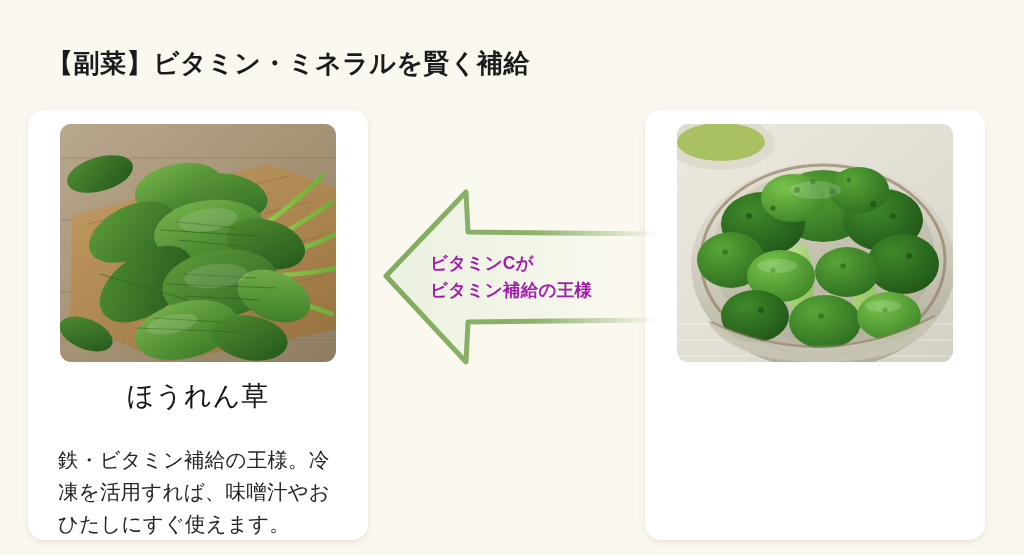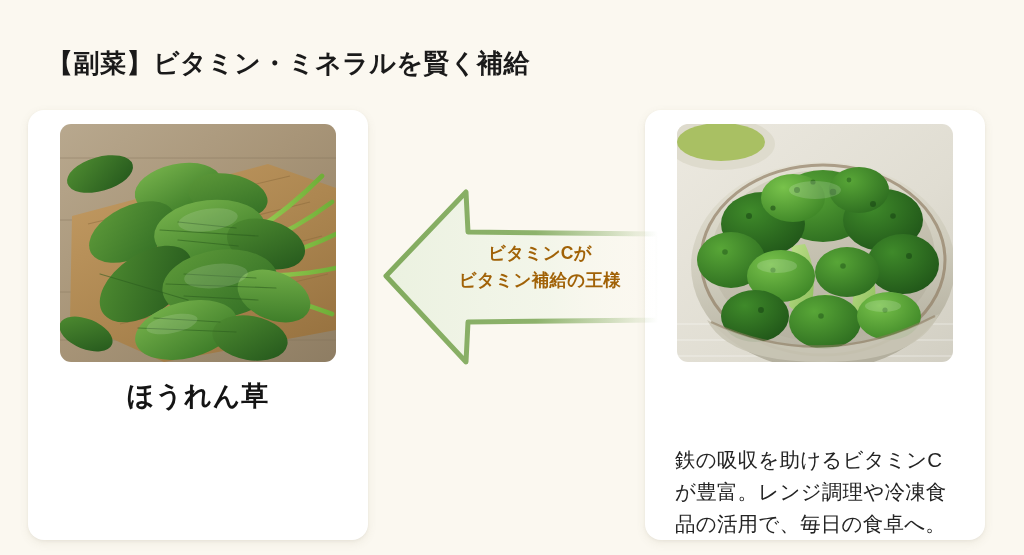--- a/index.html
+++ b/index.html
@@ -55,21 +55,21 @@
   }
   .card-photo svg { display: block; width: 100%; height: 100%; }
 
   .card-title {
     position: absolute;
     left: 0;
     right: 0;
     top: 268px;
     text-align: center;
     font-size: 27px;
-    font-weight: 700;
+    font-weight: 400;
     letter-spacing: 1px;
     color: #141414;
   }
 
   .card-desc {
     position: absolute;
     left: 30px;
     right: 26px;
     top: 313px;
     font-size: 20.5px;
@@ -89,27 +89,27 @@
   }
   #support-arrow > svg {
     position: absolute;
     inset: 0;
     width: 100%;
     height: 100%;
   }
   #arrow-caption {
     position: absolute;
     left: 52px;
-    top: 62px;
+    top: 72px;
     width: 220px;
-    text-align: center;
+    text-align: left;
     font-size: 17.5px;
     font-weight: 700;
     line-height: 1.55;
-    color: #a16207;
+    color: #a21caf;
     letter-spacing: 0.3px;
   }
   #arrow-caption span { display: block; }
 </style>
 </head>
 <body>
 
 <h1 id="page-heading">【副菜】ビタミン・ミネラルを賢く補給</h1>
 
 <div class="card" id="card-spinach">
@@ -199,20 +199,21 @@
       <g fill="#ffffff" opacity="0.13">
         <ellipse cx="148" cy="96" rx="30" ry="11" transform="rotate(-8 148 96)"></ellipse>
         <ellipse cx="156" cy="152" rx="32" ry="12" transform="rotate(-6 156 152)"></ellipse>
         <ellipse cx="112" cy="200" rx="26" ry="9" transform="rotate(-12 112 200)"></ellipse>
       </g>
     </svg>
   </div>
 
   <div class="card-title">ほうれん草</div>
 
+  <p class="card-desc">鉄・ビタミン補給の王様。冷凍を活用すれば、味噌汁やおひたしにすぐ使えます。</p>
 </div>
 
 <div class="card" id="card-broccoli">
 
   <div class="card-photo">
     <svg viewBox="0 0 276 238" preserveAspectRatio="xMidYMid slice" role="img">
       <defs>
         <linearGradient id="clothBg" x1="0" y1="0" x2="1" y2="1">
           <stop offset="0%" stop-color="#ece9e0"></stop>
           <stop offset="60%" stop-color="#e0ddd2"></stop>
@@ -304,21 +305,20 @@
           <ellipse cx="206" cy="182" rx="18" ry="6"></ellipse>
         </g>
       </g>
 
       <path d="M30 196 q116 58 232 -6 q-22 48 -116 48 q-94 0 -116 -42 z" fill="#c9c5b5" opacity="0.9"></path>
       <path d="M34 198 q112 52 224 -6" fill="none" stroke="#8d7a5f" stroke-width="2.4" opacity="0.55"></path>
     </svg>
   </div>
 
 
-  <p class="card-desc">鉄の吸収を助けるビタミンCが豊富。レンジ調理や冷凍食品の活用で、毎日の食卓へ。</p>
 </div>
 
 <div id="support-arrow">
   <svg viewBox="0 0 280 200">
     <defs>
       <linearGradient id="arrowFade" x1="0" y1="0" x2="1" y2="0">
         <stop offset="0%" stop-color="#82ab5e" stop-opacity="1"></stop>
         <stop offset="55%" stop-color="#82ab5e" stop-opacity="0.9"></stop>
         <stop offset="100%" stop-color="#82ab5e" stop-opacity="0"></stop>
       </linearGradient>

